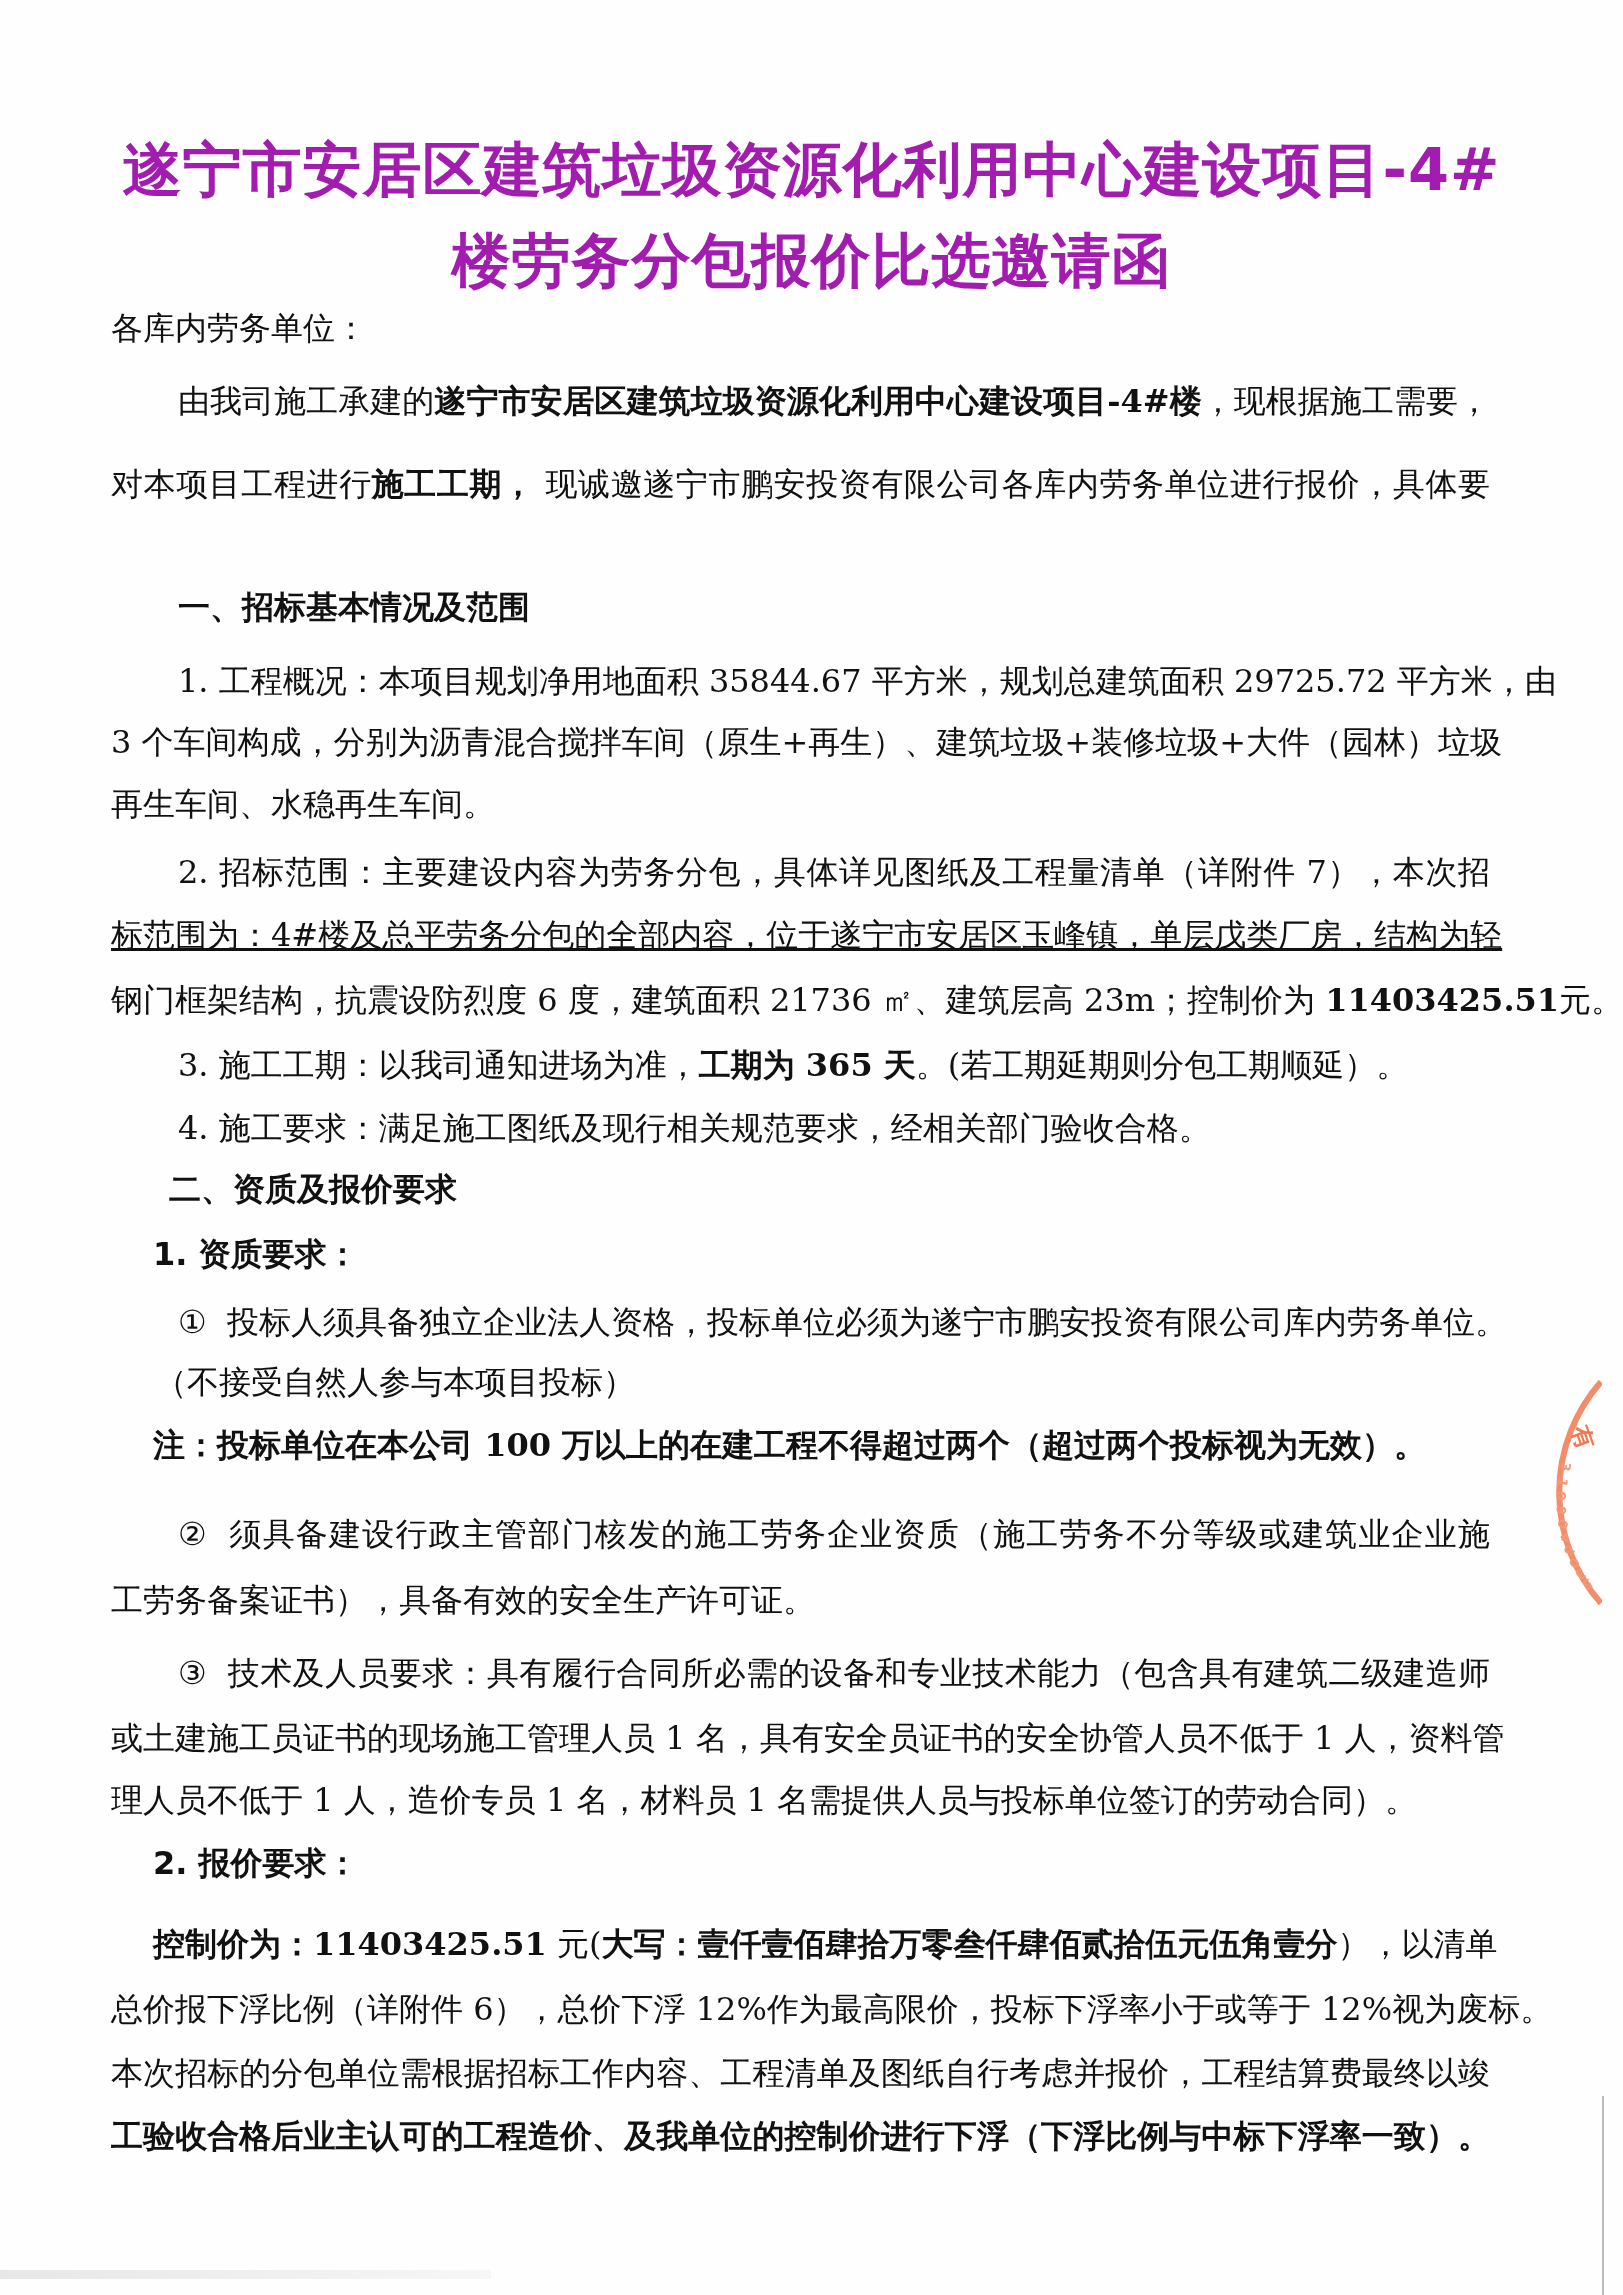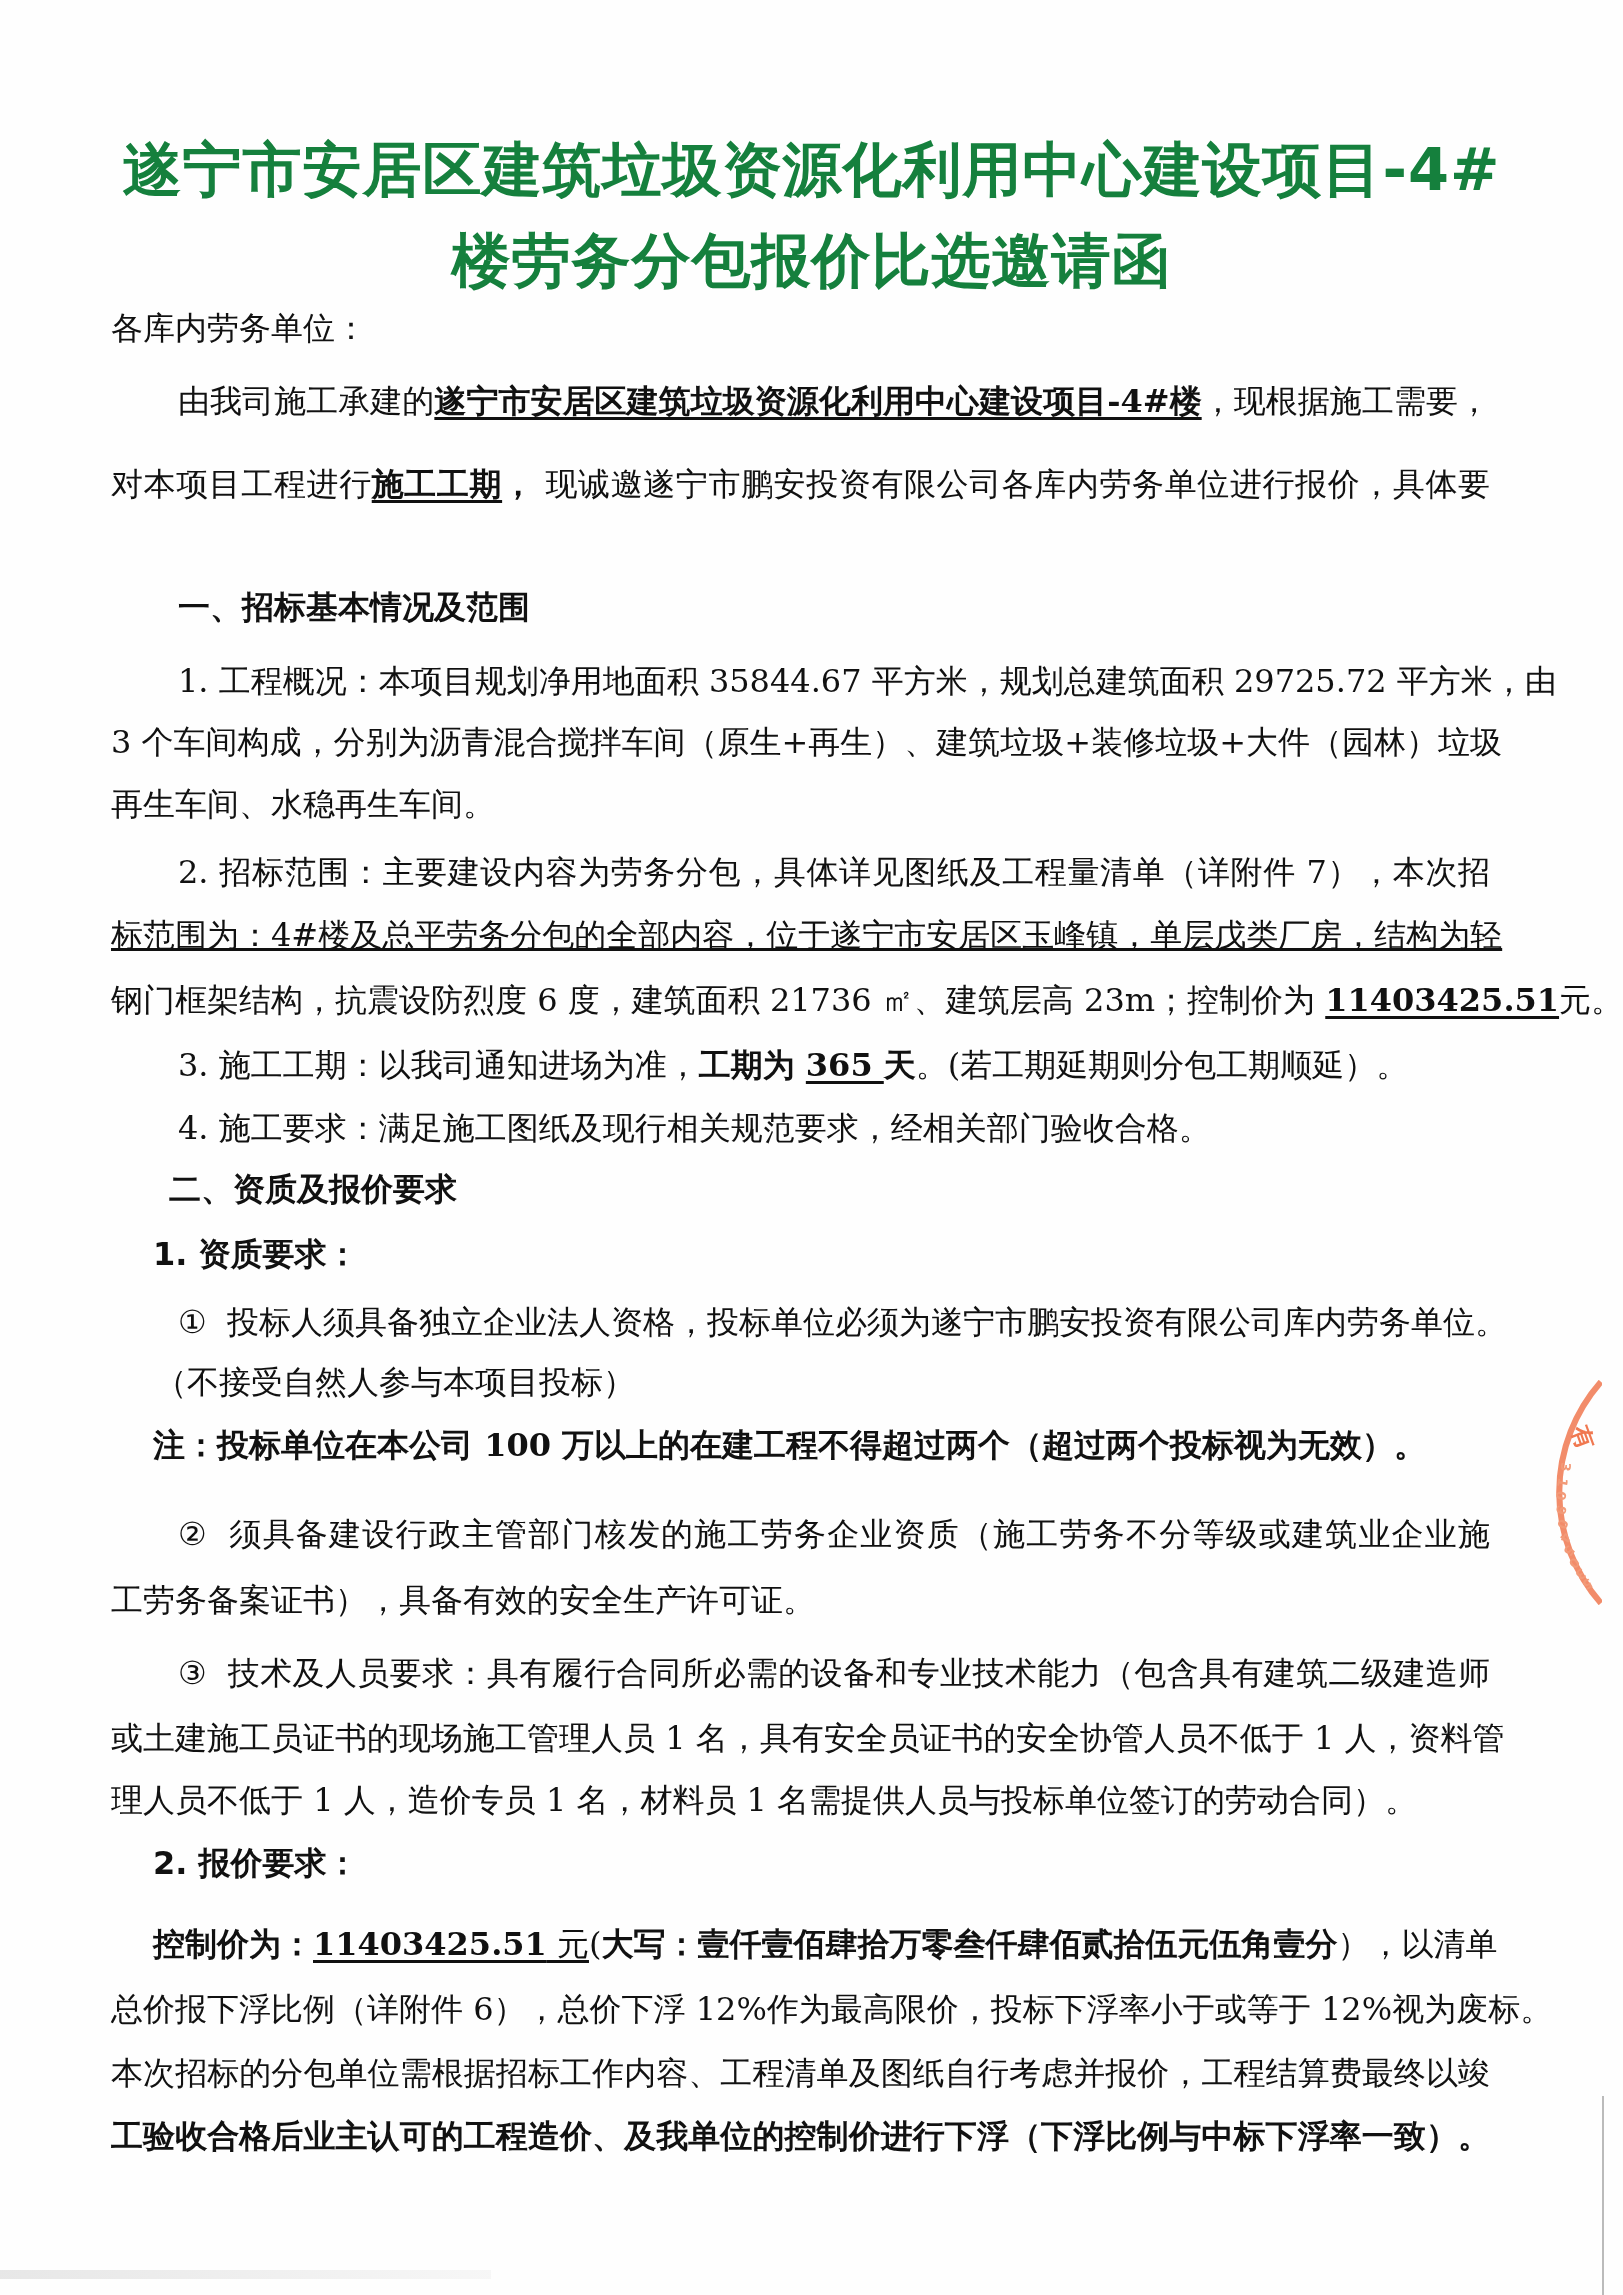--- a/index.html
+++ b/index.html
@@ -5,33 +5,33 @@
   html, body { margin: 0; padding: 0; background: #ffffff; }
   body {
     width: 1623px; height: 2295px; position: relative; overflow: hidden;
     font-family: "DejaVu Serif", "Liberation Serif", serif;
     color: #111111;
   }
   .page { position: absolute; left: 0; top: 0; width: 1623px; height: 2295px; background: #fefefe; }
   .title {
     position: absolute; left: 102px; width: 1419px; text-align: center;
     font-family: "DejaVu Sans", "Liberation Sans", sans-serif;
-    font-weight: bold; font-size: 59px; line-height: 66px; letter-spacing: 1px; color: #15803d;
+    font-weight: bold; font-size: 59px; line-height: 66px; letter-spacing: 1px; color: #a21caf;
     white-space: nowrap;
   }
   .line {
     position: absolute; left: 111px; width: 1379px; height: 41px;
     font-size: 32px; line-height: 41px; white-space: nowrap;
     text-align: justify; text-align-last: justify;
   }
   .line.last { text-align-last: left; }
   .line.indent { left: 178px; width: 1312px; }
   .line.indent2 { left: 153px; width: 1337px; }
   .b { font-weight: bold; }
-  .u { text-decoration: underline; text-decoration-thickness: 2.6px; text-underline-offset: 5.1px; }
+  .u { text-decoration-thickness: 2.6px; text-underline-offset: 5.1px; }
   .h { font-weight: bold; font-family: "DejaVu Sans", "Liberation Sans", sans-serif; }
   .circ { display: inline-block; }
   .stamp { position: absolute; left: 1536px; top: 1380px; width: 66px; height: 225px; overflow: hidden; }
   .edge-line { position: absolute; left: 1602px; top: 2096px; width: 1.5px; height: 199px; background: #bbbbbb; }
   .bottom-smudge { position: absolute; left: 0; top: 2270px; width: 491px; height: 9.2px; background: linear-gradient(90deg,#d8d8d8,#f2f2f2); opacity: 0.6; }
 </style>
 </head>
 <body>
 
 <div class="page">

